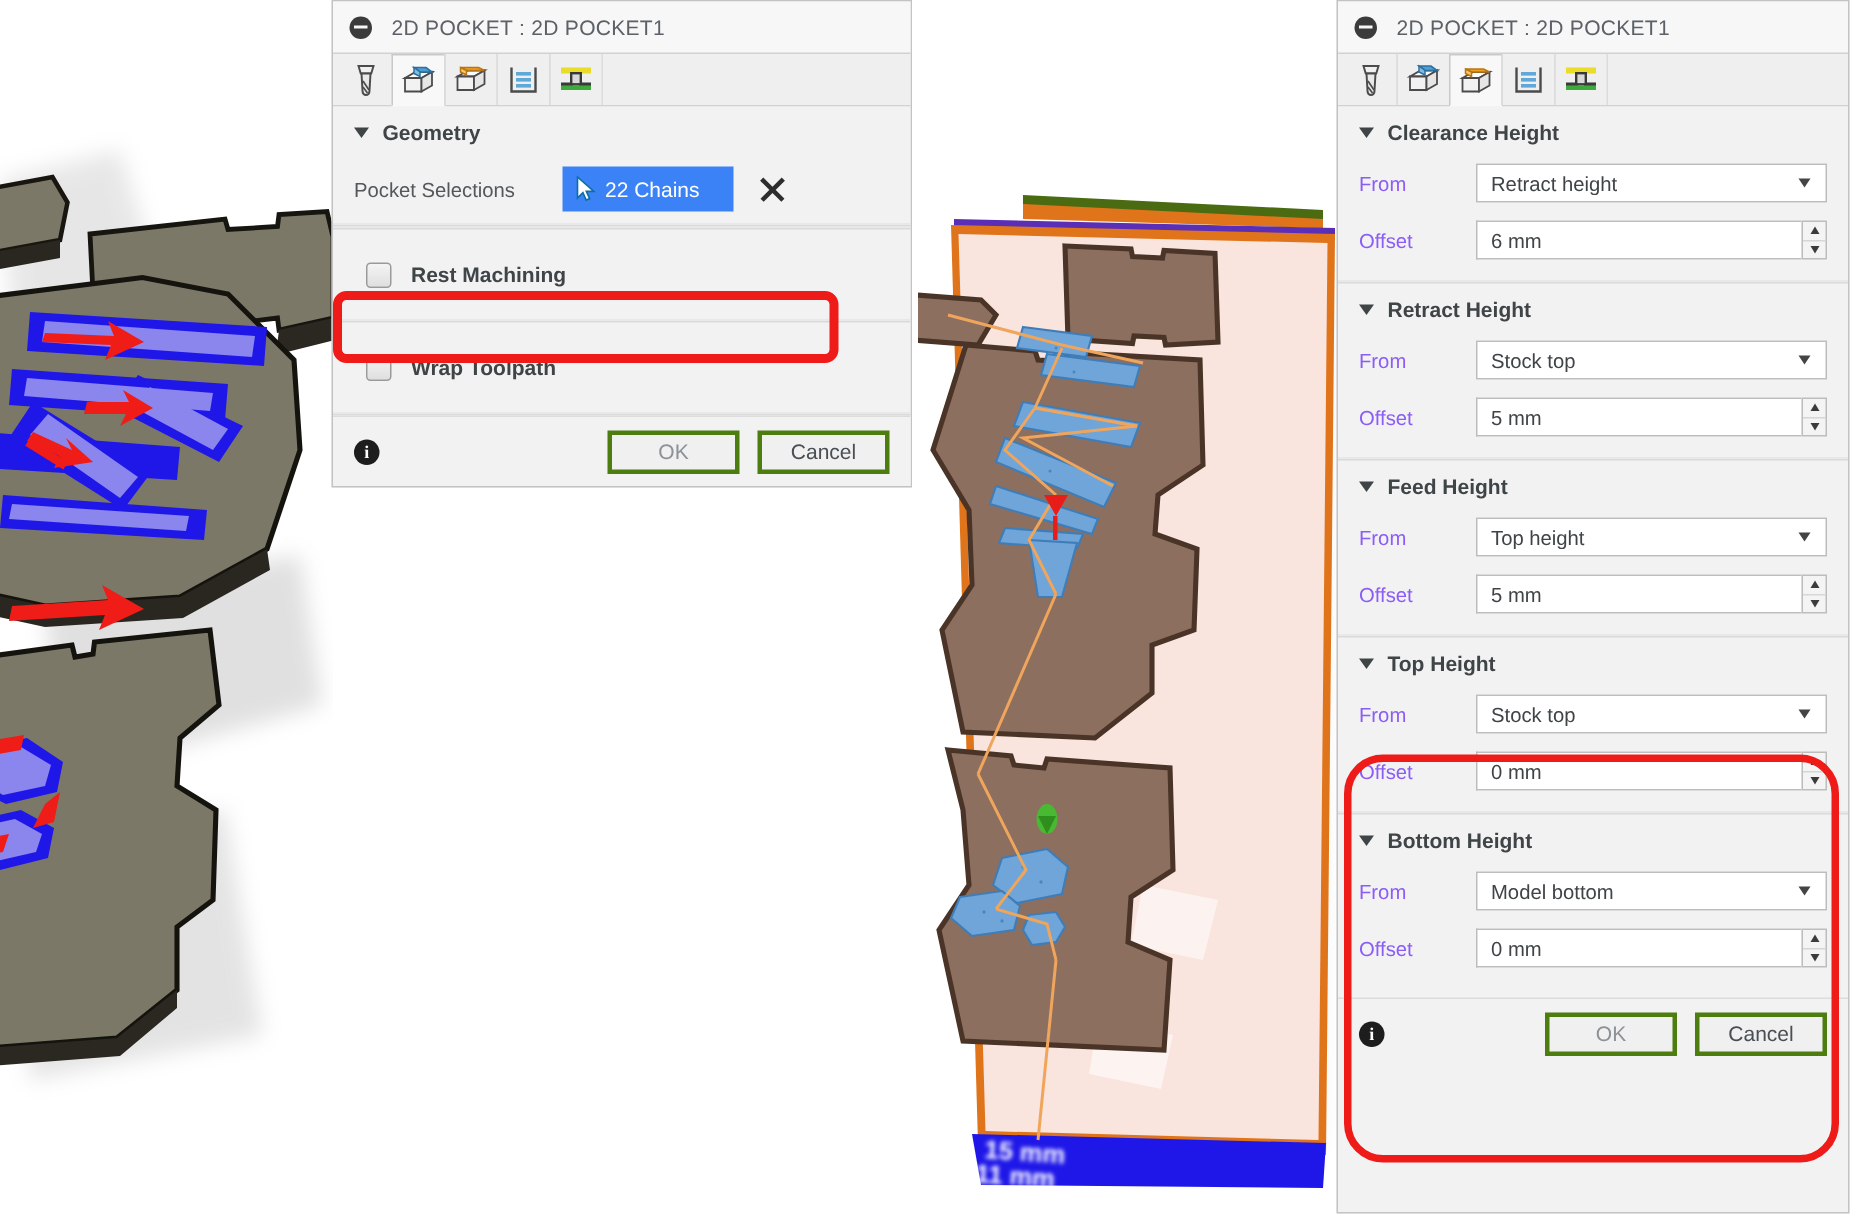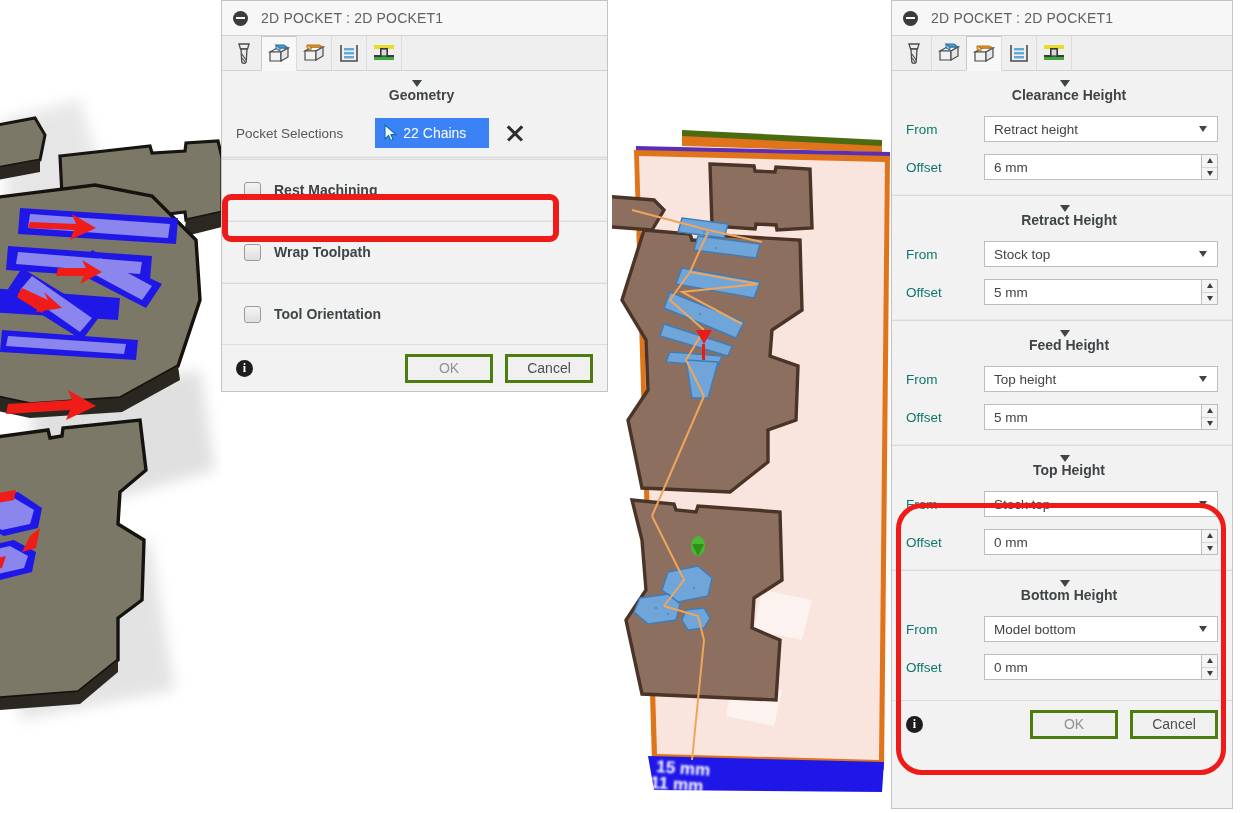--- a/index.html
+++ b/index.html
@@ -65,39 +65,38 @@
     border-bottom: 1px solid #f8f8f8;
     margin-bottom: -1px;
   }
   .tab svg { display: block; }
 
   .dlg-body { background: #f2f2f2; }
 
   .section-head {
     display: flex; align-items: center;
     padding: 9px 0 7px 14px;
-    flex-direction: column;
   }
   .caret {
     width: 0; height: 0;
     border-left: 5.5px solid transparent;
     border-right: 5.5px solid transparent;
     border-top: 7px solid #3f4447;
     margin-right: 9px;
   }
   .section-title { font-weight: bold; font-size: 14px; color: #3f4447; }
 
   .divider { height: 1px; background: #dadada; border-top: 1px solid #e9e9e9; margin: 0; }
 
   
   .row {
     display: flex; align-items: center;
     padding: 0 14px; height: 38px;
   }
-  .row-label { width: 78px; font-size: 13.5px; color: #0f766e; flex: 0 0 auto; }
+  .row-label { width: 78px; font-size: 13.5px; color: #8b5cf6; flex: 0 0 auto; }
   .field-dd {
     flex: 1 1 auto; height: 26px; background: #ffffff;
     border: 1px solid #bdbdbd; box-sizing: border-box;
     display: flex; align-items: center; padding: 0 6px 0 9px;
     font-size: 13.5px; color: #3f4447;
   }
   .field-dd .dd-text { flex: 1 1 auto; white-space: nowrap; overflow: hidden; }
   .dd-arrow {
     width: 0; height: 0;
     border-left: 4.5px solid transparent;
@@ -444,24 +443,20 @@
         <span class="cb-label">Rest Machining</span>
       </div>
       <div class="divider"></div>
 
       <div class="cb-row">
         <span class="cbox"></span>
         <span class="cb-label">Wrap Toolpath</span>
       </div>
       <div class="divider"></div>
 
-      <div class="cb-row">
-        <span class="cbox"></span>
-        <span class="cb-label">Tool Orientation</span>
-      </div>
 
       <div class="dlg-footer">
         <div class="info-ico">i</div>
         <div class="footer-spacer"></div>
         <div class="btn disabled">OK</div>
         <div class="btn">Cancel</div>
       </div>
     </div>
   </div>
 

